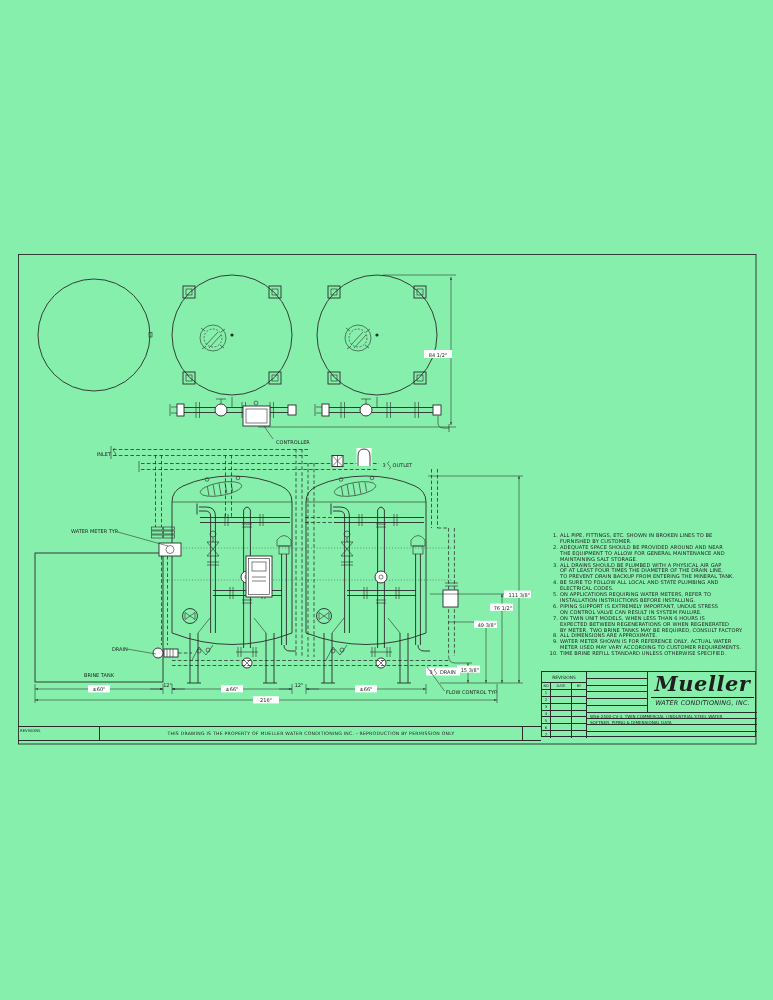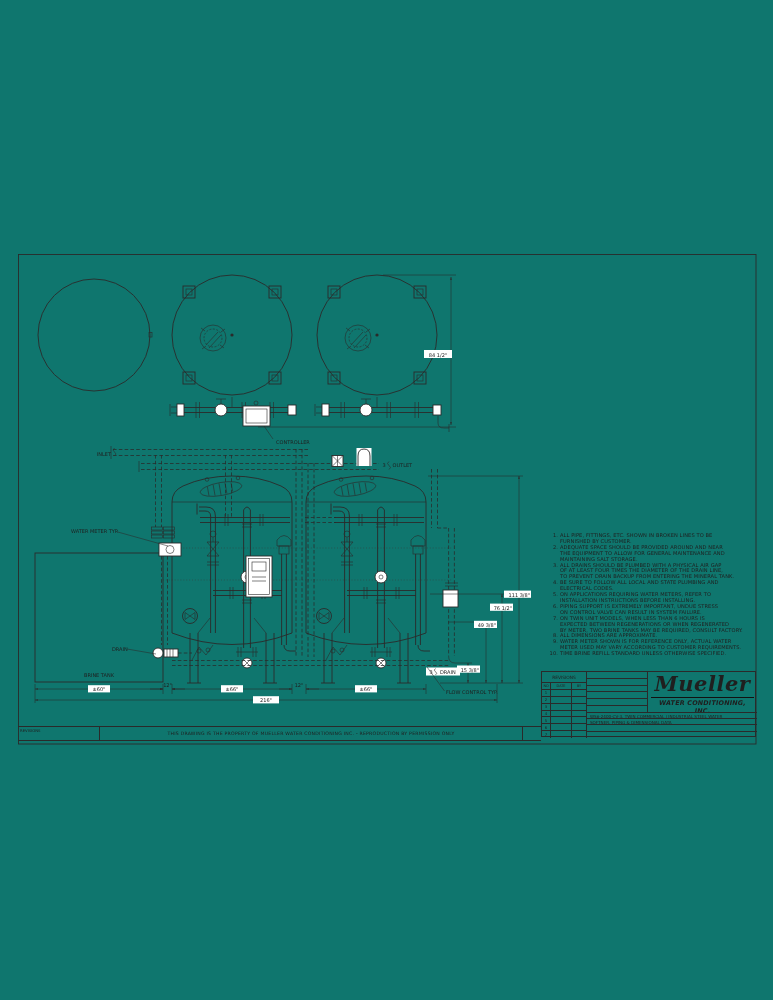--- a/index.html
+++ b/index.html
@@ -1,16 +1,16 @@
 <!DOCTYPE html>
 <html><head>
 <meta charset="utf-8">
 <style>
   html,body{margin:0;padding:0;background:#fff;}
-  .page{position:relative;width:773px;height:1000px;background:#0f766e;overflow:hidden;
+  .page{position:relative;width:773px;height:1000px;background:#86efac;overflow:hidden;
         font-family:"DejaVu Sans",sans-serif;color:#1f1f1f;}
   svg{position:absolute;left:0;top:0;}
   svg text{font-family:"DejaVu Sans",sans-serif;font-size:5px;fill:#1f1f1f;}
   .ln{stroke:#2a2a2a;fill:none;stroke-width:.9;}
   .thin{stroke:#2a2a2a;fill:none;stroke-width:.6;}
   .dsh{stroke:#2a2a2a;fill:none;stroke-width:.75;stroke-dasharray:3.6 2.2;}
   .dot{stroke:#3a3a3a;fill:none;stroke-width:.5;stroke-dasharray:1 1.9;}
   .dim{stroke:#2a2a2a;fill:none;stroke-width:.55;}
   .wbg{fill:#ffffff;stroke:none;}
   .solidfill{fill:#2a2a2a;stroke:none;}
@@ -26,21 +26,21 @@
   .tblock{position:absolute;left:541px;top:671px;width:215px;height:66px;
           border:1px solid #2a2a2a;box-sizing:border-box;}
   .tb-cell{position:absolute;box-sizing:border-box;border-color:#2a2a2a;overflow:hidden;}
   .br{border-right:.7px solid #2a2a2a;}
   .bb{border-bottom:.7px solid #2a2a2a;}
   .tb-val{font-size:4.1px;margin-left:2px;}
   .ctr{display:flex;align-items:center;justify-content:center;}
   .mueller-script{font-family:"DejaVu Serif",serif;font-style:italic;font-weight:bold;
                   font-size:21px;line-height:24px;text-align:center;letter-spacing:.5px;}
   .mueller-bar{margin:1px 3px 0 3px;border-top:1.6px solid #111;
-               font-size:6.4px;font-weight:bold;font-style:italic;text-align:center;
+               font-size:6.4px;font-weight:normal;font-style:italic;text-align:center;
                letter-spacing:.2px;padding-top:.5px;}
 
   
   .fstrip{position:absolute;left:18px;top:726px;width:523px;height:15px;
           border-top:.8px solid #2a2a2a;border-bottom:.8px solid #2a2a2a;box-sizing:border-box;}
   .fs-rev{position:absolute;left:2px;top:.5px;font-size:3.8px;}
   .fs-c1{position:absolute;left:0;top:0;width:82px;height:100%;border-right:.7px solid #2a2a2a;box-sizing:border-box;}
   .fs-c2{position:absolute;left:82px;top:0;width:423px;height:100%;border-right:.7px solid #2a2a2a;
          box-sizing:border-box;display:flex;align-items:center;justify-content:center;
          font-size:4.6px;letter-spacing:.25px;}

